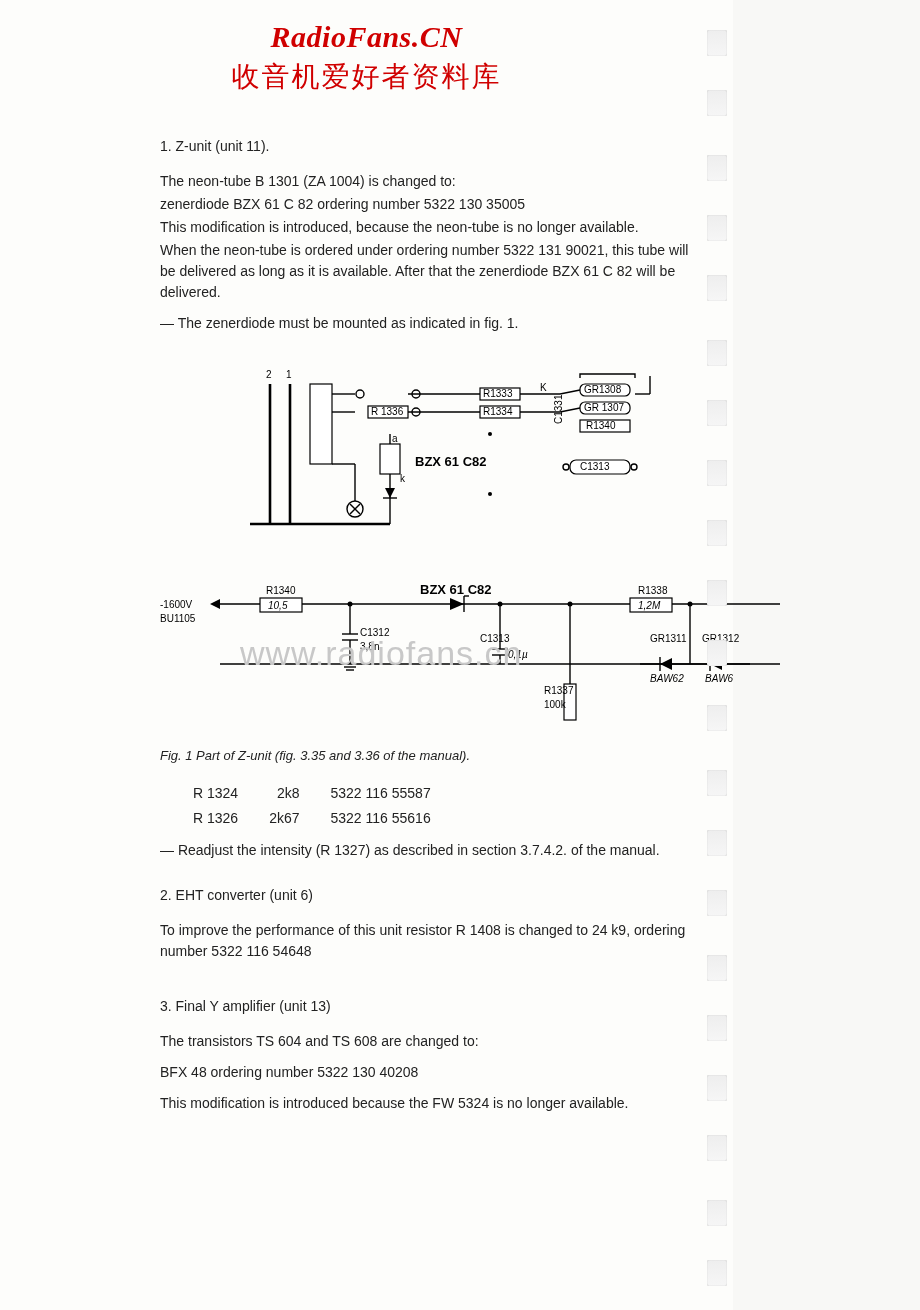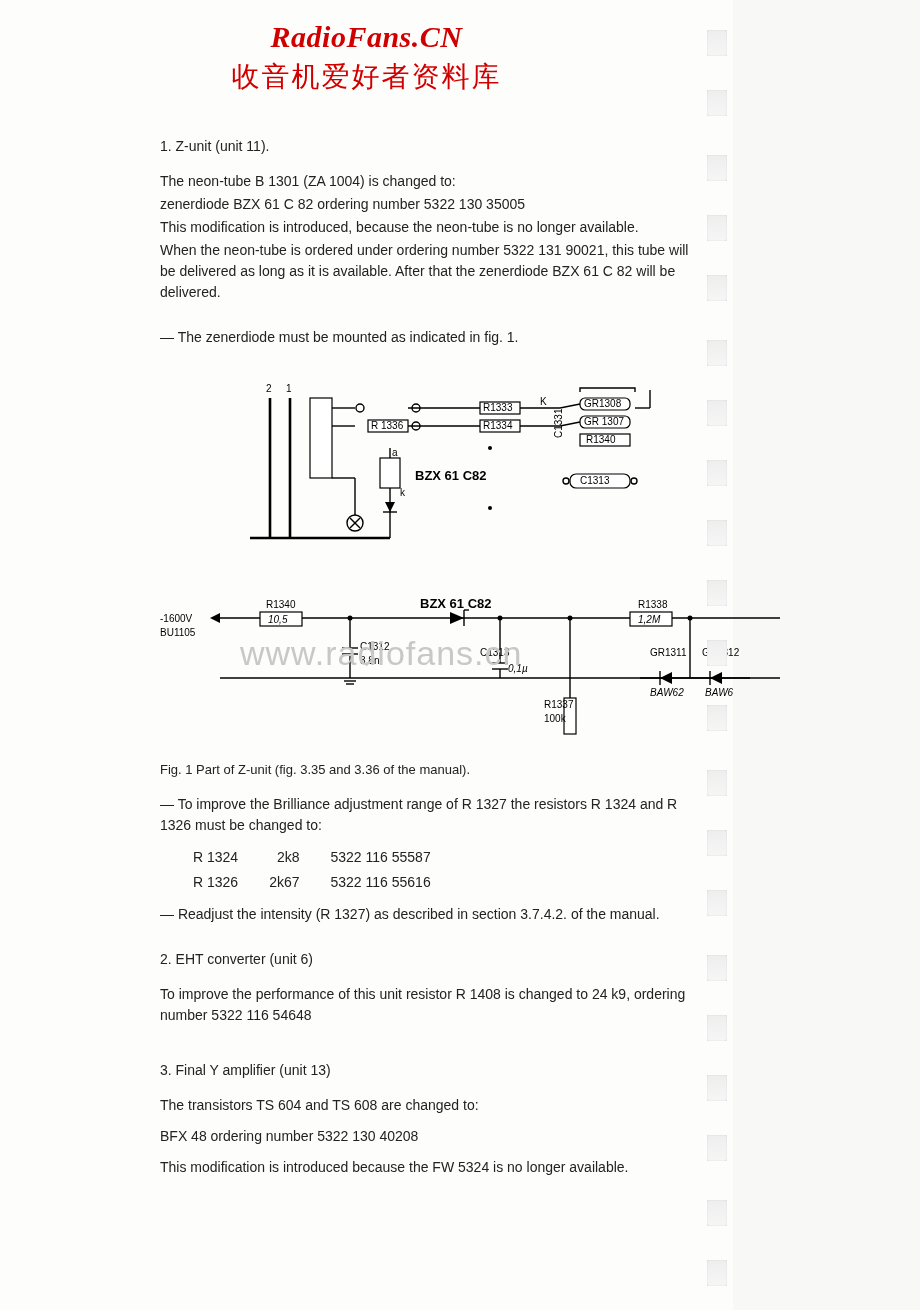--- a/index.html
+++ b/index.html
@@ -46,20 +46,21 @@
   }
   .section-title {
     font-weight: normal;
     margin-top: 24px;
     margin-bottom: 14px;
   }
   .para {
     margin: 2px 0;
   }
   .figure-caption {
+    font-style: italic;
     margin-top: 12px;
     margin-bottom: 14px;
     font-size: 13px;
   }
   .res-table {
     margin: 8px 0 8px 30px;
     font-size: 14px;
     text-align: right;
   }
   .res-table td {
@@ -122,21 +123,21 @@
     <div class="cn">收音机爱好者资料库</div>
   </div>
 
   <div class="content">
 
     <div class="section-title">1. Z-unit (unit 11).</div>
     <div class="para">The neon-tube B 1301 (ZA 1004) is changed to:</div>
     <div class="para">zenerdiode BZX 61 C 82 ordering number 5322 130 35005</div>
     <div class="para">This modification is introduced, because the neon-tube is no longer available.</div>
     <div class="para">When the neon-tube is ordered under ordering number 5322 131 90021, this tube will be delivered as long as it is available. After that the zenerdiode BZX 61 C 82 will be delivered.</div>
-    <div class="para" style="margin-top:24px">— The zenerdiode must be mounted as indicated in fig. 1.</div>
+    <div class="para" style="margin-top:10px">— The zenerdiode must be mounted as indicated in fig. 1.</div>
 
     <div class="diagram-wrap">
       <svg width="460" height="180">
 
         <line class="wire thick" x1="10" y1="160" x2="150" y2="160"></line>
 
         <line class="wire thick" x1="30" y1="20" x2="30" y2="160"></line>
         <line class="wire thick" x1="50" y1="20" x2="50" y2="160"></line>
         <text class="lbl" x="26" y="14">2</text>
         <text class="lbl" x="46" y="14">1</text>
@@ -263,21 +264,20 @@
         <line class="wire" x1="500" y1="103" x2="500" y2="117"></line>
         <polygon points="562,104 562,116 550,110" fill="#000"></polygon>
         <line class="wire" x1="550" y1="103" x2="550" y2="117"></line>
         <text class="lbl" style="font-style:italic" x="490" y="128">BAW62</text>
         <text class="lbl" style="font-style:italic" x="545" y="128">BAW6</text>
       </svg>
     </div>
 
     <div class="figure-caption">Fig. 1 Part of Z-unit (fig. 3.35 and 3.36 of the manual).</div>
 
-    <div class="para">— To improve the Brilliance adjustment range of R 1327 the resistors R 1324 and R 1326 must be changed to:</div>
     <table class="res-table">
       <tbody>
           <tr>
         <td>R 1324</td>
         <td>2k8</td>
         <td>5322 116 55587</td>
       </tr>
       <tr>
         <td>R 1326</td>
         <td>2k67</td>

